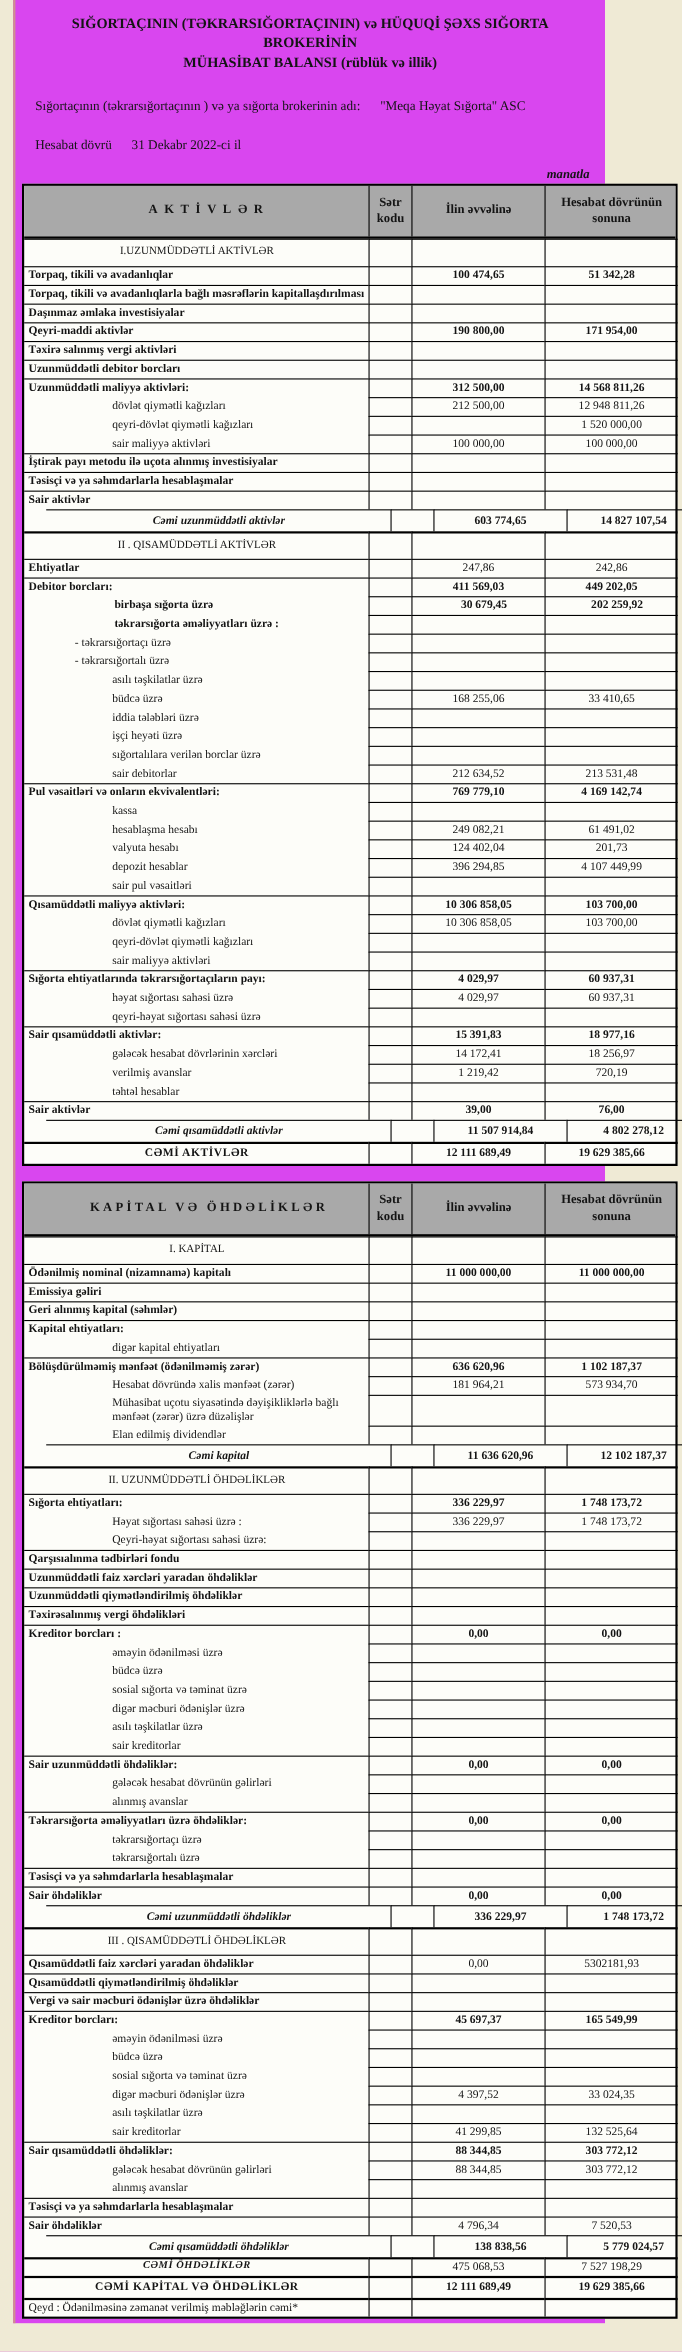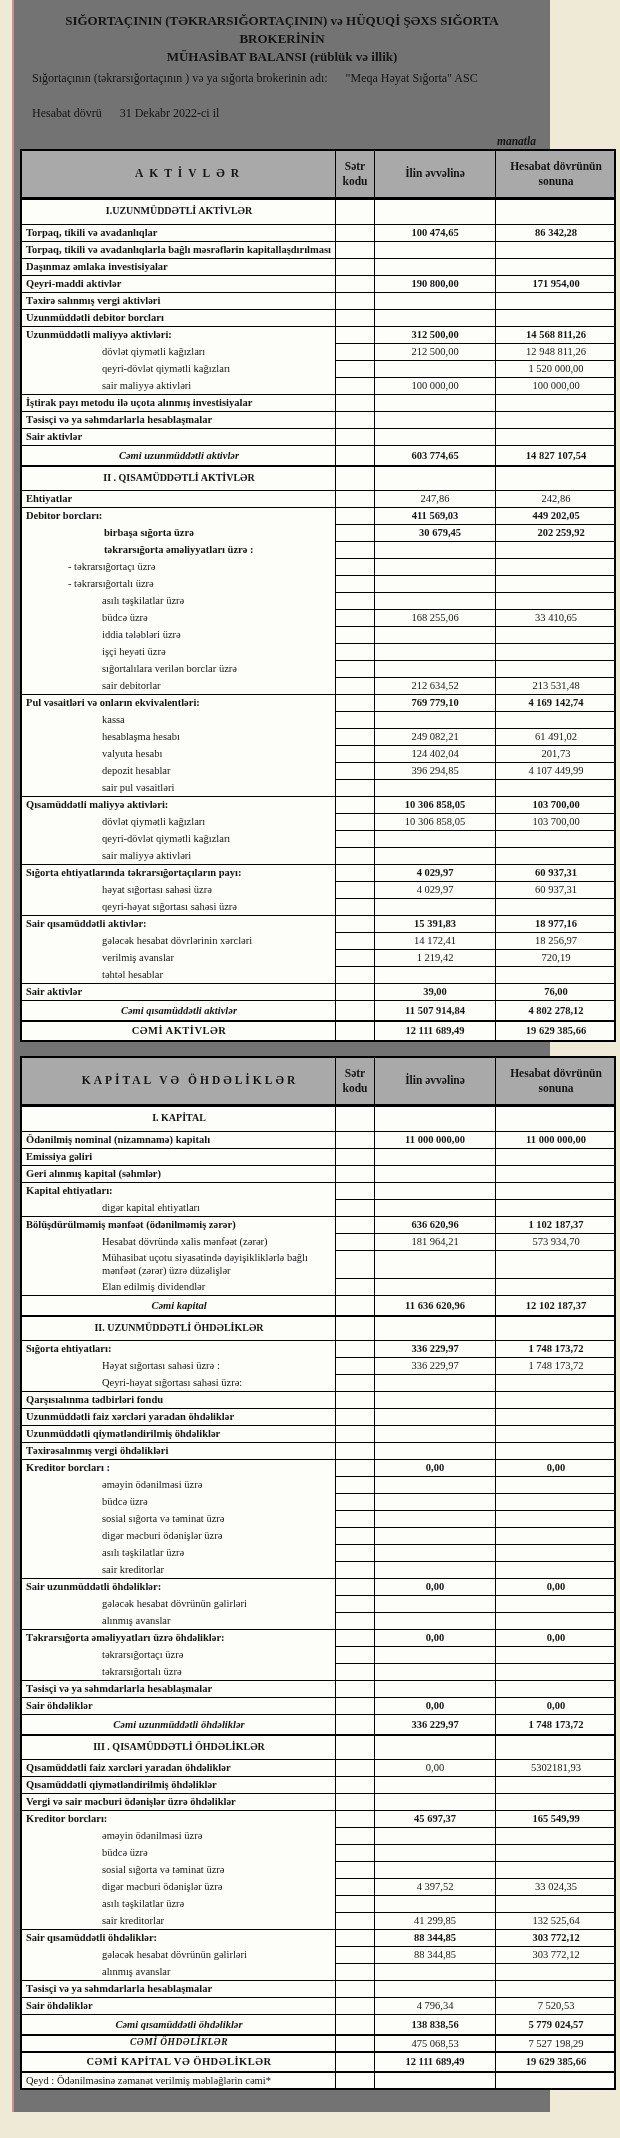--- a/index.html
+++ b/index.html
@@ -4,29 +4,29 @@
 <style>
   html,body{margin:0;padding:0;}
   body{
     width:620px;height:2138px;position:relative;overflow:hidden;
     background:#efead5;
     font-family:"Liberation Serif","DejaVu Serif",serif;
     color:#141414;
   }
   .page{
     position:absolute;left:12px;top:0;width:538px;height:2112px;
-    background:#737373;border-left:2px solid #cf8f8f;box-sizing:border-box;
+    background:#d946ef;border-left:2px solid #cf8f8f;box-sizing:border-box;
   }
   .content{padding:6px 4px 0 4px;}
   .doc-title{
     text-align:center;font-weight:bold;font-size:13px;line-height:1.4;
     margin:6px 8px 0 8px;
   }
   .info-line{font-size:12px;margin:0 0 0 14px;}
-  .insurer-line{margin-top:4px;}
+  .insurer-line{margin-top:22px;}
   .period-line{margin-top:20px;}
   .info-line .sp{display:inline-block;width:18px;}
   .currency-note{
     text-align:right;font-size:11.5px;font-weight:bold;font-style:italic;
     margin:14px 10px 2px 0;
   }
   
   .tbl{
     width:596px;margin-left:2px;border:2px solid #000;box-sizing:border-box;
     background:#fdfdf9;
@@ -46,29 +46,29 @@
   .row:not(:first-child) .cell{border-top:1px solid #000;}
   
   .hdr-row{min-height:46px;background:#a9a9a9;}
   .hdr-row .cell{font-weight:bold;font-size:11.5px;justify-content:center;text-align:center;line-height:1.3;}
   .hdr-row .cell.lbl{justify-content:center;padding-left:26px;}
   .hdr-row{border-bottom:2px solid #000;}
   .hdr-akt{letter-spacing:6px;}
   .hdr-kap{letter-spacing:3px;}
   
   .r-section{min-height:25px;}
-  .r-section .lbl{justify-content:center;text-align:center;font-weight:bold;font-size:10px;}
+  .r-section .lbl{justify-content:center;text-align:center;font-weight:normal;font-size:10px;}
   .r-item .lbl{font-weight:bold;}
   .r-item .val{font-weight:bold;}
   .r-sub .lbl{padding-left:80px;}
   .r-subbold .lbl{padding-left:82px;font-weight:bold;}
   .r-subbold .val{font-weight:bold;padding-left:12px;}
   .r-sub2 .lbl{padding-left:46px;}
   .r-sub .cell.lbl,.r-subbold .cell.lbl,.r-sub2 .cell.lbl{border-top:none;}
-  .r-total{min-height:20px;}
+  .r-total{min-height:20px;padding-left:20px;}
   .r-total .lbl{justify-content:center;text-align:center;font-weight:bold;font-style:italic;}
   .r-total .val{font-weight:bold;}
   .r-total .cell{border-top-width:2px;}
   .r-total + .row .cell{border-top-width:2px;}
   .r-totalitalic .lbl{justify-content:center;text-align:center;font-weight:bold;font-style:italic;font-size:9.5px;letter-spacing:0.5px;}
   .r-totalitalic .cell{border-top-width:2px;}
   .r-totalitalic + .row .cell{border-top-width:2px;}
   .r-grand{min-height:20px;}
   .r-grand .lbl{justify-content:center;text-align:center;font-weight:bold;font-size:10.5px;letter-spacing:0.5px;}
   .r-grand .val{font-weight:bold;}
@@ -108,21 +108,21 @@
     <div class="row r-section">
           <div class="cell lbl">I.UZUNMÜDDƏTLİ AKTİVLƏR</div>
           <div class="cell code"></div>
           <div class="cell val"></div>
           <div class="cell val"></div>
         </div>
         <div class="row r-item">
           <div class="cell lbl">Torpaq, tikili və avadanlıqlar</div>
           <div class="cell code"></div>
           <div class="cell val">100 474,65</div>
-          <div class="cell val">86 342,28</div>
+          <div class="cell val">51 342,28</div>
         </div>
         <div class="row r-item">
           <div class="cell lbl">Torpaq, tikili və avadanlıqlarla bağlı məsrəflərin kapitallaşdırılması</div>
           <div class="cell code"></div>
           <div class="cell val"></div>
           <div class="cell val"></div>
         </div>
         <div class="row r-item">
           <div class="cell lbl">Daşınmaz əmlaka investisiyalar</div>
           <div class="cell code"></div>

